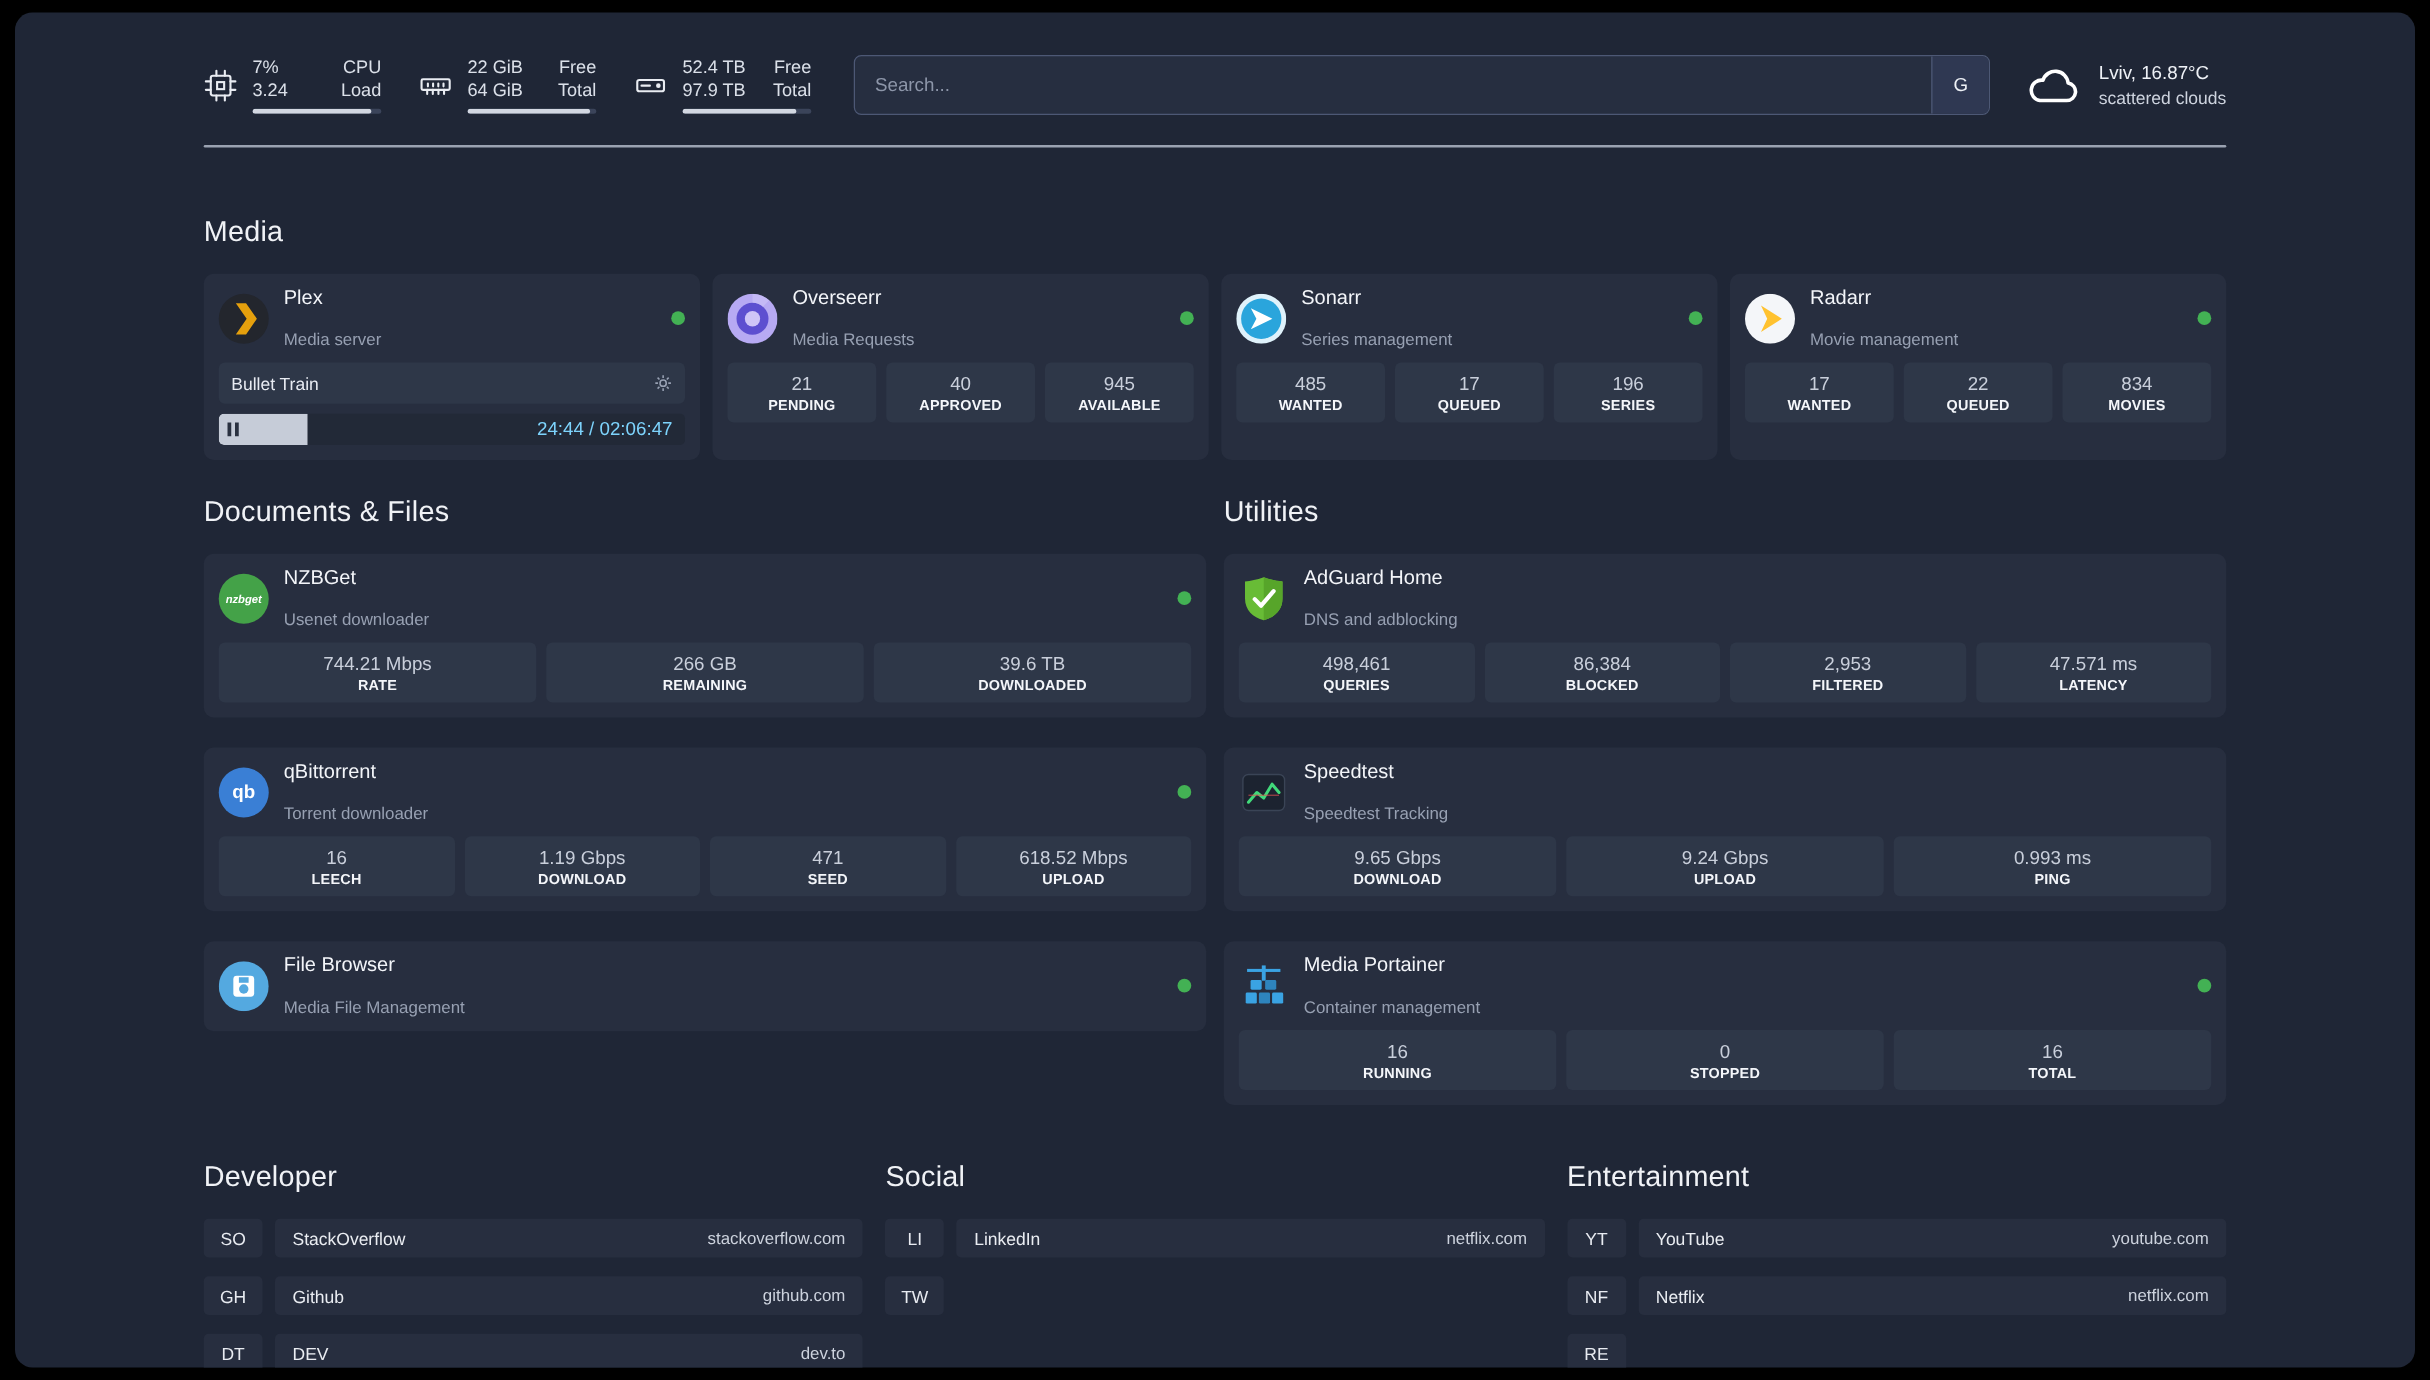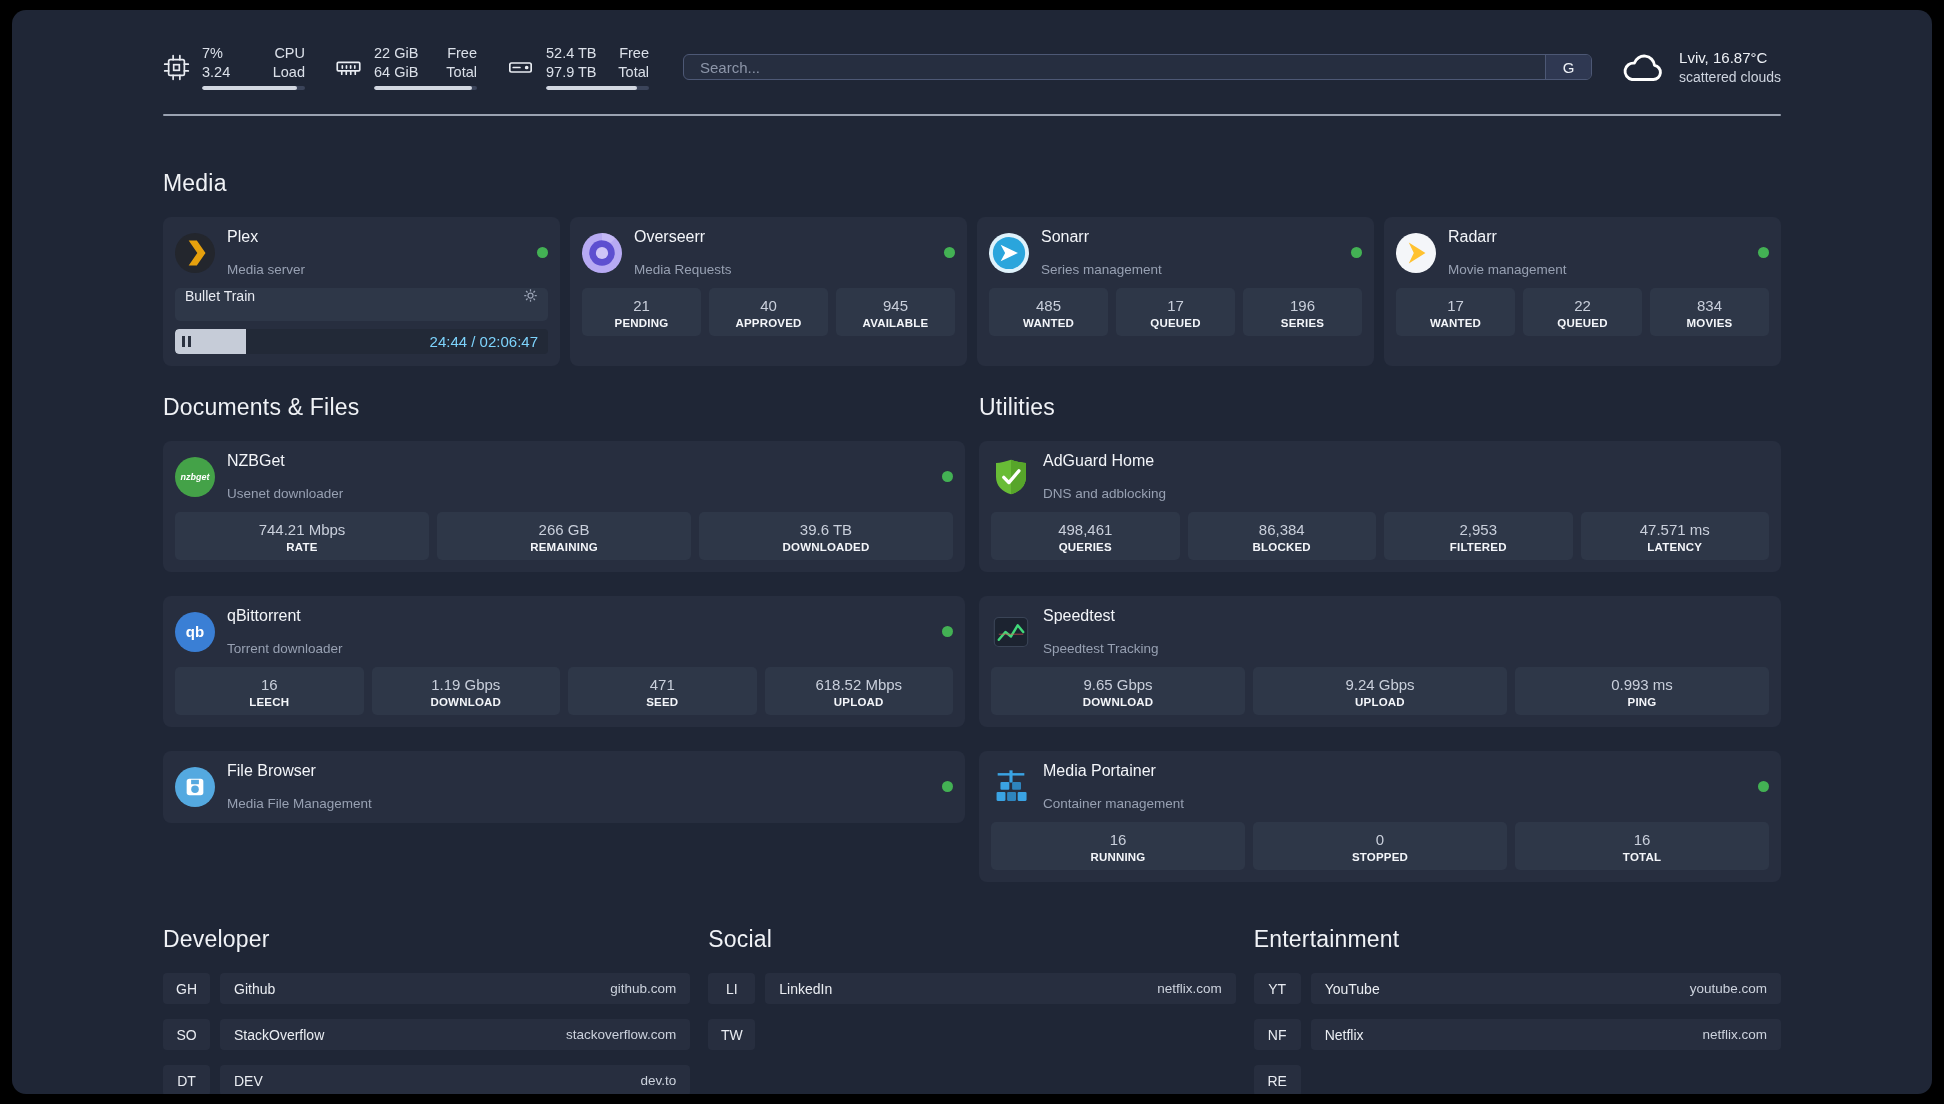--- a/index.html
+++ b/index.html
@@ -19,21 +19,21 @@
   .widgets { display:flex; gap:30px; }
   .widget { display:flex; gap:12px; align-items:center; }
   .w-icon { color:#e9ecf2; display:flex; }
   .w-icon svg { width:27px; height:27px; }
   .w-body { width:103px; }
   .w-row { display:flex; justify-content:space-between; font-size:14.5px; color:#dbe0e9; line-height:19px; }
   .w-bar { margin-top:4px; height:4px; border-radius:2px; background:#3b445a; overflow:hidden; }
   .w-fill { height:100%; background:#d2d7e1; border-radius:2px; }
 
   .search {
-    flex:1; height:26px; margin:0 28px 0 34px; display:flex; align-items:stretch;
+    flex:1; height:48px; margin:0 28px 0 34px; display:flex; align-items:stretch;
     background:#262e40; border:1px solid #4d5875; border-radius:6px; overflow:hidden;
   }
   .search input { flex:1; border:0; background:transparent; outline:0; padding:0 16px; font-size:15px; color:#e4e8f0; font-family:inherit; }
   .search input::placeholder { color:#8d96a9; }
   .search-btn { width:46px; border:0; border-left:1px solid #4d5875; background:#2f3852; color:#eef1f6; font-size:15px; cursor:pointer; font-family:inherit; }
 
   .weather { display:flex; align-items:center; gap:13px; }
   .weather-icon svg { width:46px; height:40px; display:block; }
   .weather-loc { font-size:15px; color:#eef1f6; line-height:20px; }
   .weather-cond { font-size:14px; color:#ced4df; line-height:19px; }
@@ -54,21 +54,21 @@
   .app-name { font-size:16px; color:#f3f5f9; }
   .app-desc { font-size:13.5px; color:#97a0b2; margin-top:16px; }
   .status-dot { width:11px; height:11px; border-radius:50%; background:var(--status-green,#43b154); margin-left:auto; flex:none; }
 
   .stats-row { display:flex; gap:8px; margin-top:11px; }
   .stat { flex:1; background:var(--tile,#2e3748); border-radius:5px; text-align:center; padding:8px 4px 7px; }
   .stat-value { font-size:15px; color:#c9cfdb; line-height:19px; }
   .stat-label { font-size:11.5px; font-weight:700; color:#f4f6fa; margin-top:2px; letter-spacing:.2px; }
 
   
-  .np-row { margin-top:11px; height:33px; background:var(--tile,#2e3748); border-radius:5px; display:flex; padding:0 10px; }
+  .np-row { margin-top:11px; height:33px; background:var(--tile,#2e3748); border-radius:5px; display:flex; align-items:center; padding:0 10px; }
   .np-title { font-size:14px; color:#e8ebf2; }
   .np-gear { margin-left:auto; display:flex; cursor:pointer; }
   .np-gear svg { width:15px; height:15px; }
   .np-progress { margin-top:8px; height:25px; background:#222937; border-radius:4px; position:relative; overflow:hidden; display:flex; align-items:center; }
   .np-fill { position:absolute; top:0; left:0; bottom:0; background:#c6ccd8; display:flex; align-items:center; padding-left:7px; border-radius:4px 0 0 4px; }
   .pause-icon { display:flex; gap:3px; cursor:pointer; }
   .pause-icon i { width:3px; height:11px; background:#2a3140; display:block; }
   .np-time { margin-left:auto; padding-right:10px; font-size:15px; color:#7dd3fc; position:relative; }
 
   .columns { display:grid; grid-template-columns:1fr 1fr; column-gap:14px; margin-top:28px; }
@@ -501,34 +501,34 @@
           </div>
         </div>
       </div>
     </div>
 
     <div class="bookmarks">
 
       <div class="bm-col">
         <h2 class="section-title">Developer</h2>
         <div class="bm-row">
+          <span class="bm-abbr">SO</span>
+          <span class="bm-main">
+            <span class="bm-name">StackOverflow</span>
+            <span class="bm-url">stackoverflow.com</span>
+          </span>
+        </div>
+        <div class="bm-row">
           <span class="bm-abbr">GH</span>
           <span class="bm-main">
             <span class="bm-name">Github</span>
             <span class="bm-url">github.com</span>
           </span>
         </div>
         <div class="bm-row">
-          <span class="bm-abbr">SO</span>
-          <span class="bm-main">
-            <span class="bm-name">StackOverflow</span>
-            <span class="bm-url">stackoverflow.com</span>
-          </span>
-        </div>
-        <div class="bm-row">
           <span class="bm-abbr">DT</span>
           <span class="bm-main">
             <span class="bm-name">DEV</span>
             <span class="bm-url">dev.to</span>
           </span>
         </div>
       </div>
 
       <div class="bm-col">
         <h2 class="section-title">Social</h2>

